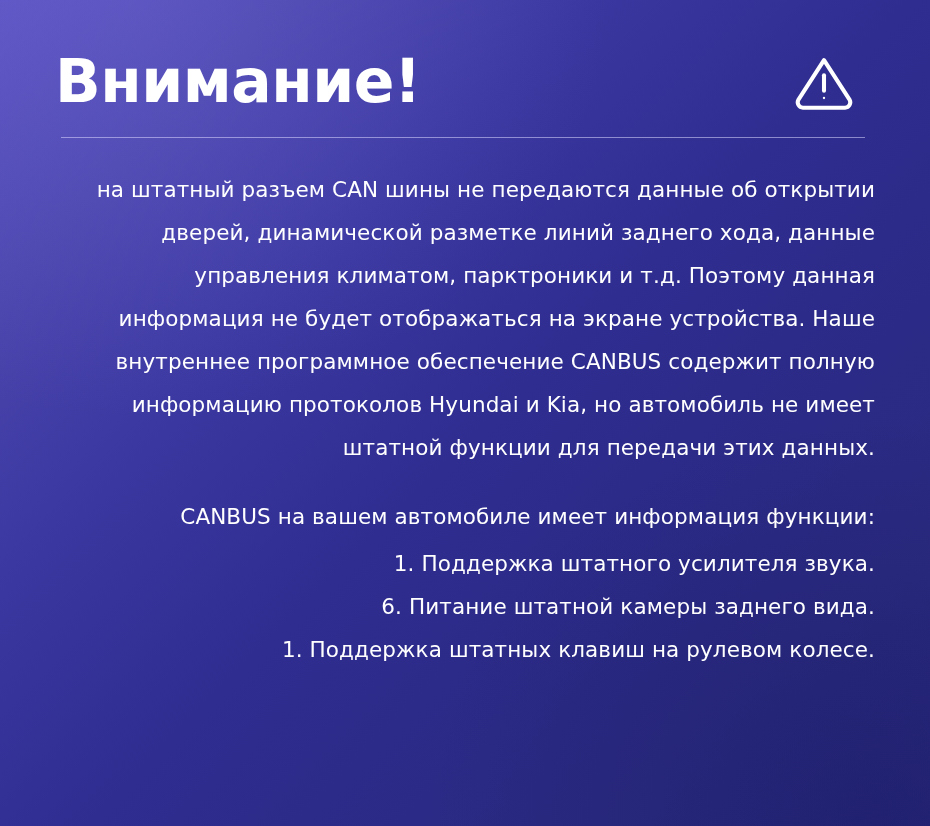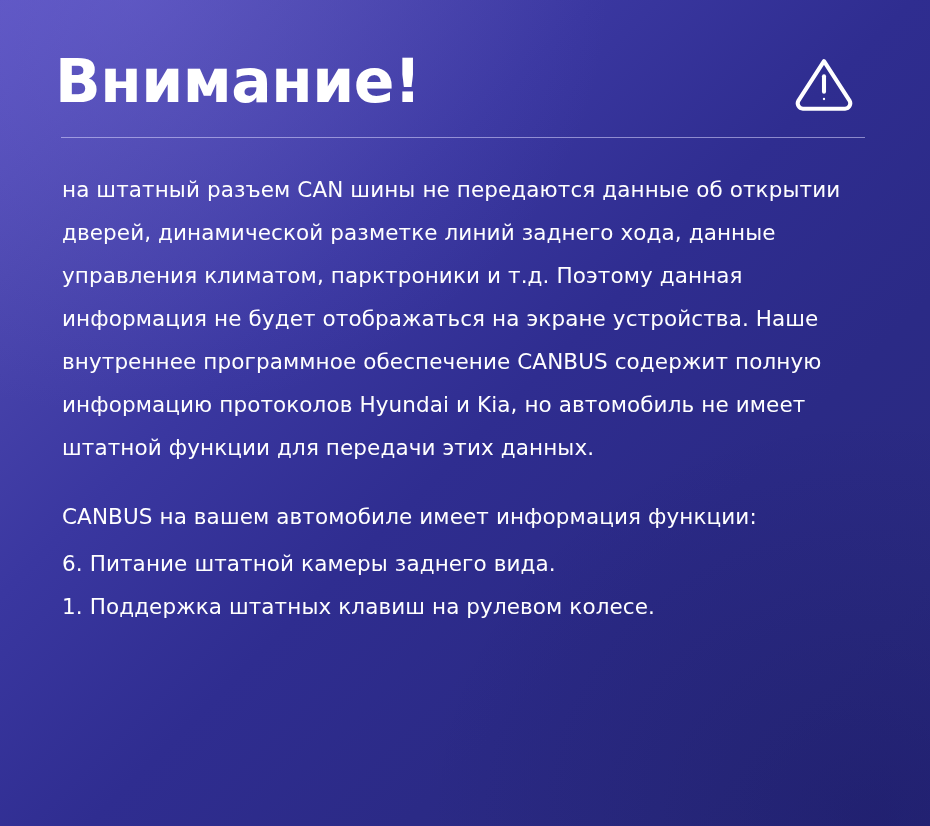--- a/index.html
+++ b/index.html
@@ -57,21 +57,21 @@
 
   .content {
     position: relative;
     z-index: 2;
     padding: 0 55px;
   }
 
   
   .header {
     display: flex;
-    align-items: center;
+    align-items: flex-start;
     justify-content: space-between;
     padding-top: 47px;
     padding-right: 6px;
     gap: 27px;
   }
 
   .title {
     margin: 0;
     padding: 0;
     color: #ffffff;
@@ -102,21 +102,21 @@
   
   .body-text {
     margin: 0;
     padding: 0;
     color: #ffffff;
     font-family: "DejaVu Sans", sans-serif;
     font-weight: 400;
     font-size: 21.5px;
     line-height: 43px;
     letter-spacing: 0.1px;
-    text-align: left;
+    text-align: right;
   }
 
   .paragraph-main {
     margin-top: 30px;
     padding-left: 7px;
     max-width: 830px;
   }
 
   .functions-block {
     margin-top: 26px;
@@ -156,19 +156,20 @@
     </div>
 
     <div class="divider"></div>
 
     <p class="body-text paragraph-main">на штатный разъем CAN шины не передаются данные об открытии дверей, динамической разметке линий заднего хода, данные управления климатом, парктроники и т.д. Поэтому данная информация не будет отображаться на экране устройства. Наше внутреннее программное обеспечение CANBUS содержит полную информацию протоколов Hyundai и Kia, но автомобиль не имеет штатной функции для передачи этих данных.</p>
 
     <div class="functions-block">
       <p class="body-text functions-intro">CANBUS на вашем автомобиле имеет информация функции:</p>
 
       <ul class="functions-list">
+        <li class="body-text">1. Поддержка штатного усилителя звука.</li>
         <li class="body-text">6. Питание штатной камеры заднего вида.</li>
         <li class="body-text">1. Поддержка штатных клавиш на рулевом колесе.</li>
       </ul>
     </div>
 
   </div>
 </div>
 
 </body></html>

